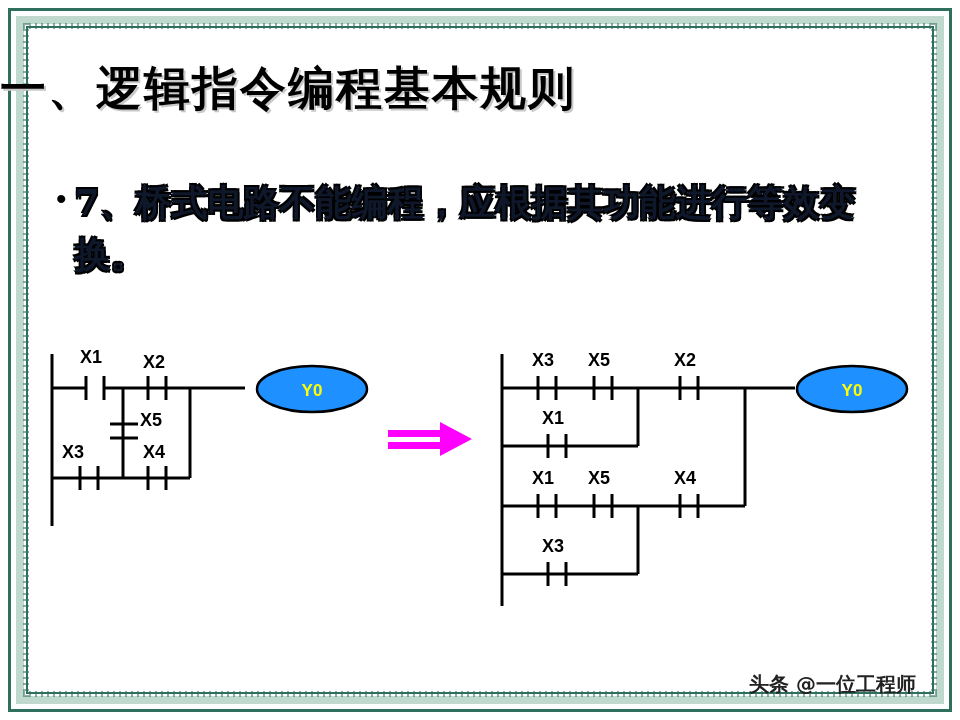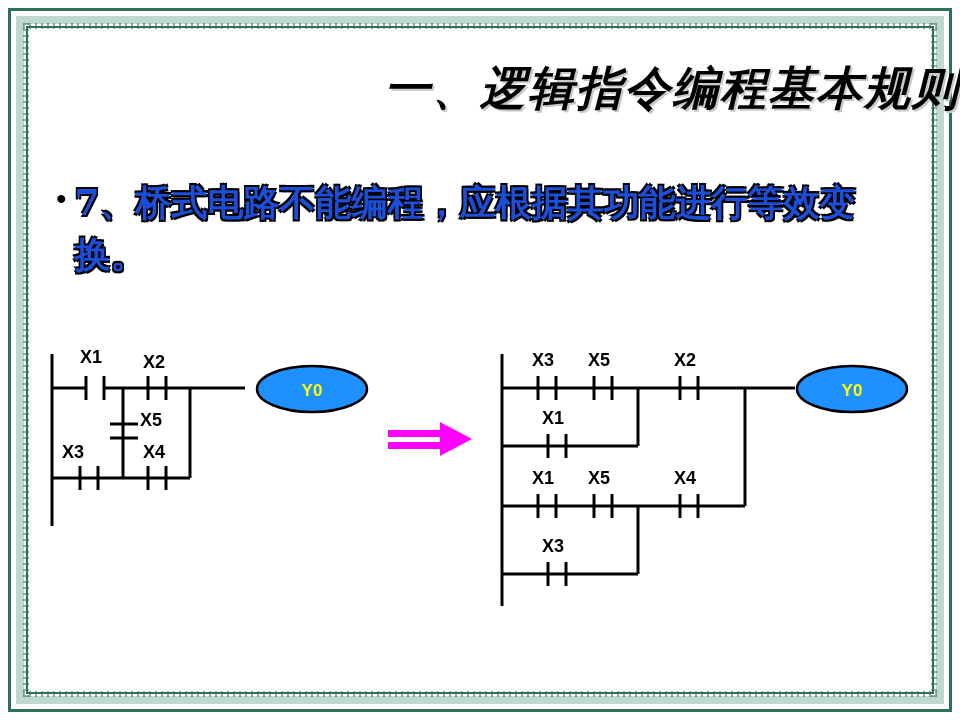--- a/index.html
+++ b/index.html
@@ -57,28 +57,27 @@
       repeating-linear-gradient(0deg, #2f6f5e 0 2px, transparent 2px 6px) top left / 6px 100% no-repeat,
       repeating-linear-gradient(0deg, #2f6f5e 0 2px, transparent 2px 6px) top right / 6px 100% no-repeat;
     opacity: .55;
   }
 
   .title {
     position: absolute;
     left: 0;
     top: 58px;
     width: 960px;
-    text-align: right;
+    text-align: left;
     font-family: "DejaVu Serif", serif;
     font-size: 46px;
     font-weight: bold;
     color: #000000;
     letter-spacing: 2px;
     text-shadow: 2px 2px 0 #c9c9c9;
-    font-style: italic;
   }
 
   .bullet-block {
     position: absolute;
     left: 56px;
     top: 176px;
     width: 860px;
     display: flex;
     align-items: flex-start;
   }
@@ -86,21 +85,21 @@
     font-size: 30px;
     line-height: 46px;
     color: #000;
     margin-right: 8px;
   }
   .bullet-text {
     font-family: "DejaVu Serif", serif;
     font-size: 36px;
     font-weight: bold;
     line-height: 52px;
-    color: #1d4ed8;
+    color: #0f172a;
     text-shadow:
       -1.6px -1.6px 0 #000,
        1.6px -1.6px 0 #000,
       -1.6px  1.6px 0 #000,
        1.6px  1.6px 0 #000;
   }
 
   .diagram {
     position: absolute;
     left: 0;
@@ -253,14 +252,17 @@
         <line x1="745" y1="62" x2="745" y2="180" stroke="#000" stroke-width="3"></line>
 
         <line x1="745" y1="62" x2="795" y2="62" stroke="#000" stroke-width="3"></line>
 
         <ellipse cx="852" cy="63" rx="55" ry="23" fill="#1e90ff" stroke="#000" stroke-width="2.5"></ellipse>
         <text x="852" y="70" text-anchor="middle" font-family="Liberation Sans, sans-serif" font-size="17" font-weight="bold" fill="#ffff00">Y0</text>
       </g>
     </svg>
   </div>
 
+  <div class="watermark">
+    <span class="wm-badge">头条 @一位工程师</span>
+  </div>
 
 </div>
 
 </body></html>

